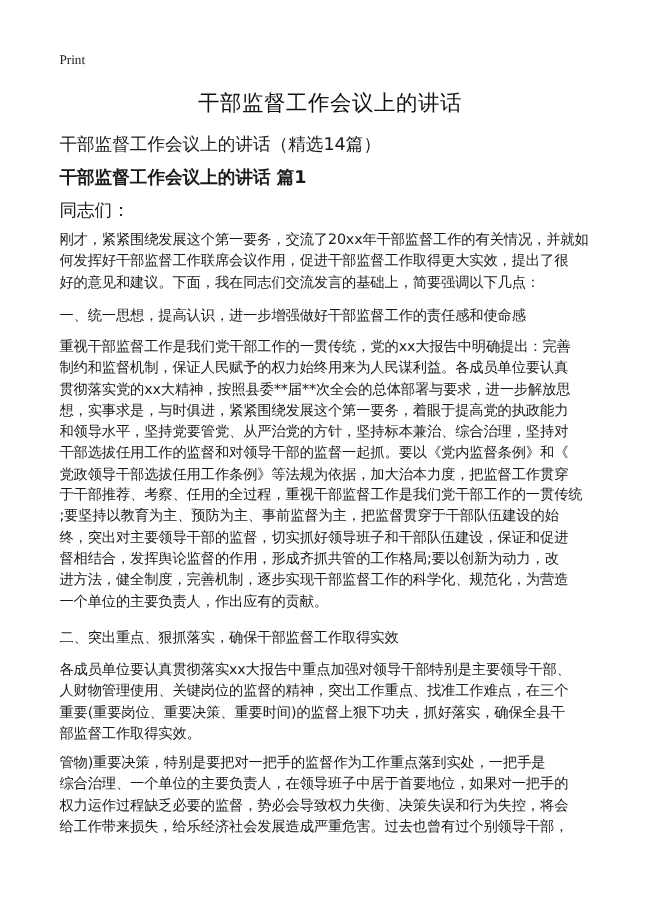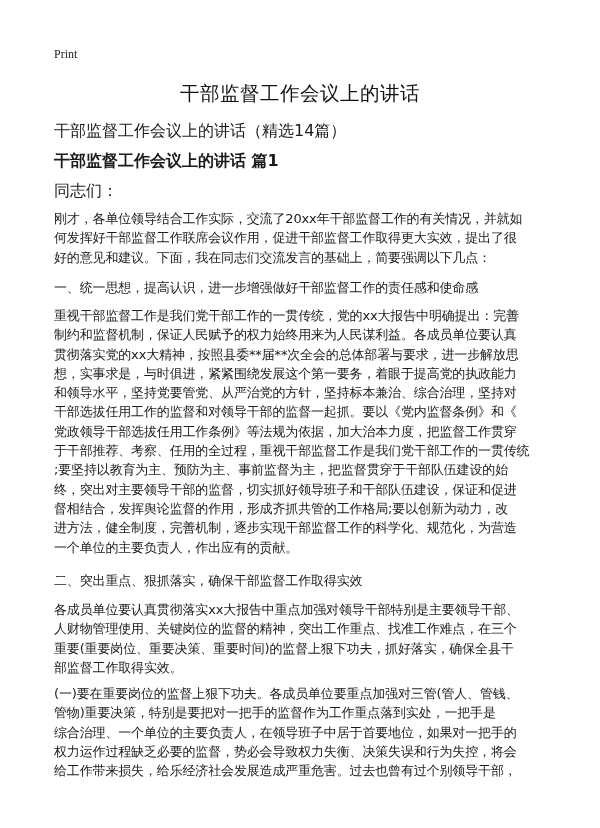--- a/index.html
+++ b/index.html
@@ -24,21 +24,21 @@
 
   <div class="title">干部监督工作会议上的讲话</div>
 
   <div class="line" style="top:121px;">干部监督工作会议上的讲话（精选14篇）</div>
 
   <div class="line bold" style="top:151px;">干部监督工作会议上的讲话 篇1</div>
 
   <div class="line" style="top:181px;">同志们：</div>
 
   <div class="para" style="top:209px;">
-    <span class="l">刚才，各单位领导结合工作实际，交流了20xx年干部监督工作的有关情况，并就如</span>
+    <span class="l">刚才，紧紧围绕发展这个第一要务，交流了20xx年干部监督工作的有关情况，并就如</span>
     <span class="l">何发挥好干部监督工作联席会议作用，促进干部监督工作取得更大实效，提出了很</span>
     <span class="l">好的意见和建议。下面，我在同志们交流发言的基础上，简要强调以下几点：</span>
   </div>
 
   <div class="para" style="top:278px;">
     <span class="l">一、统一思想，提高认识，进一步增强做好干部监督工作的责任感和使命感</span>
   </div>
 
   <div class="para" style="top:306px;">
     <span class="l">重视干部监督工作是我们党干部工作的一贯传统，党的xx大报告中明确提出：完善</span>
@@ -61,19 +61,18 @@
   </div>
 
   <div class="para" style="top:600px;">
     <span class="l">各成员单位要认真贯彻落实xx大报告中重点加强对领导干部特别是主要领导干部、</span>
     <span class="l">人财物管理使用、关键岗位的监督的精神，突出工作重点、找准工作难点，在三个</span>
     <span class="l">重要(重要岗位、重要决策、重要时间)的监督上狠下功夫，抓好落实，确保全县干</span>
     <span class="l">部监督工作取得实效。</span>
   </div>
 
   <div class="para" style="top:684px;">
-    <span class="l">(一)要在重要岗位的监督上狠下功夫。各成员单位要重点加强对三管(管人、管钱、</span>
     <span class="l">管物)重要决策，特别是要把对一把手的监督作为工作重点落到实处，一把手是</span>
     <span class="l">综合治理、一个单位的主要负责人，在领导班子中居于首要地位，如果对一把手的</span>
     <span class="l">权力运作过程缺乏必要的监督，势必会导致权力失衡、决策失误和行为失控，将会</span>
     <span class="l">给工作带来损失，给乐经济社会发展造成严重危害。过去也曾有过个别领导干部，</span>
   </div>
 </div>
 
 </body></html>

